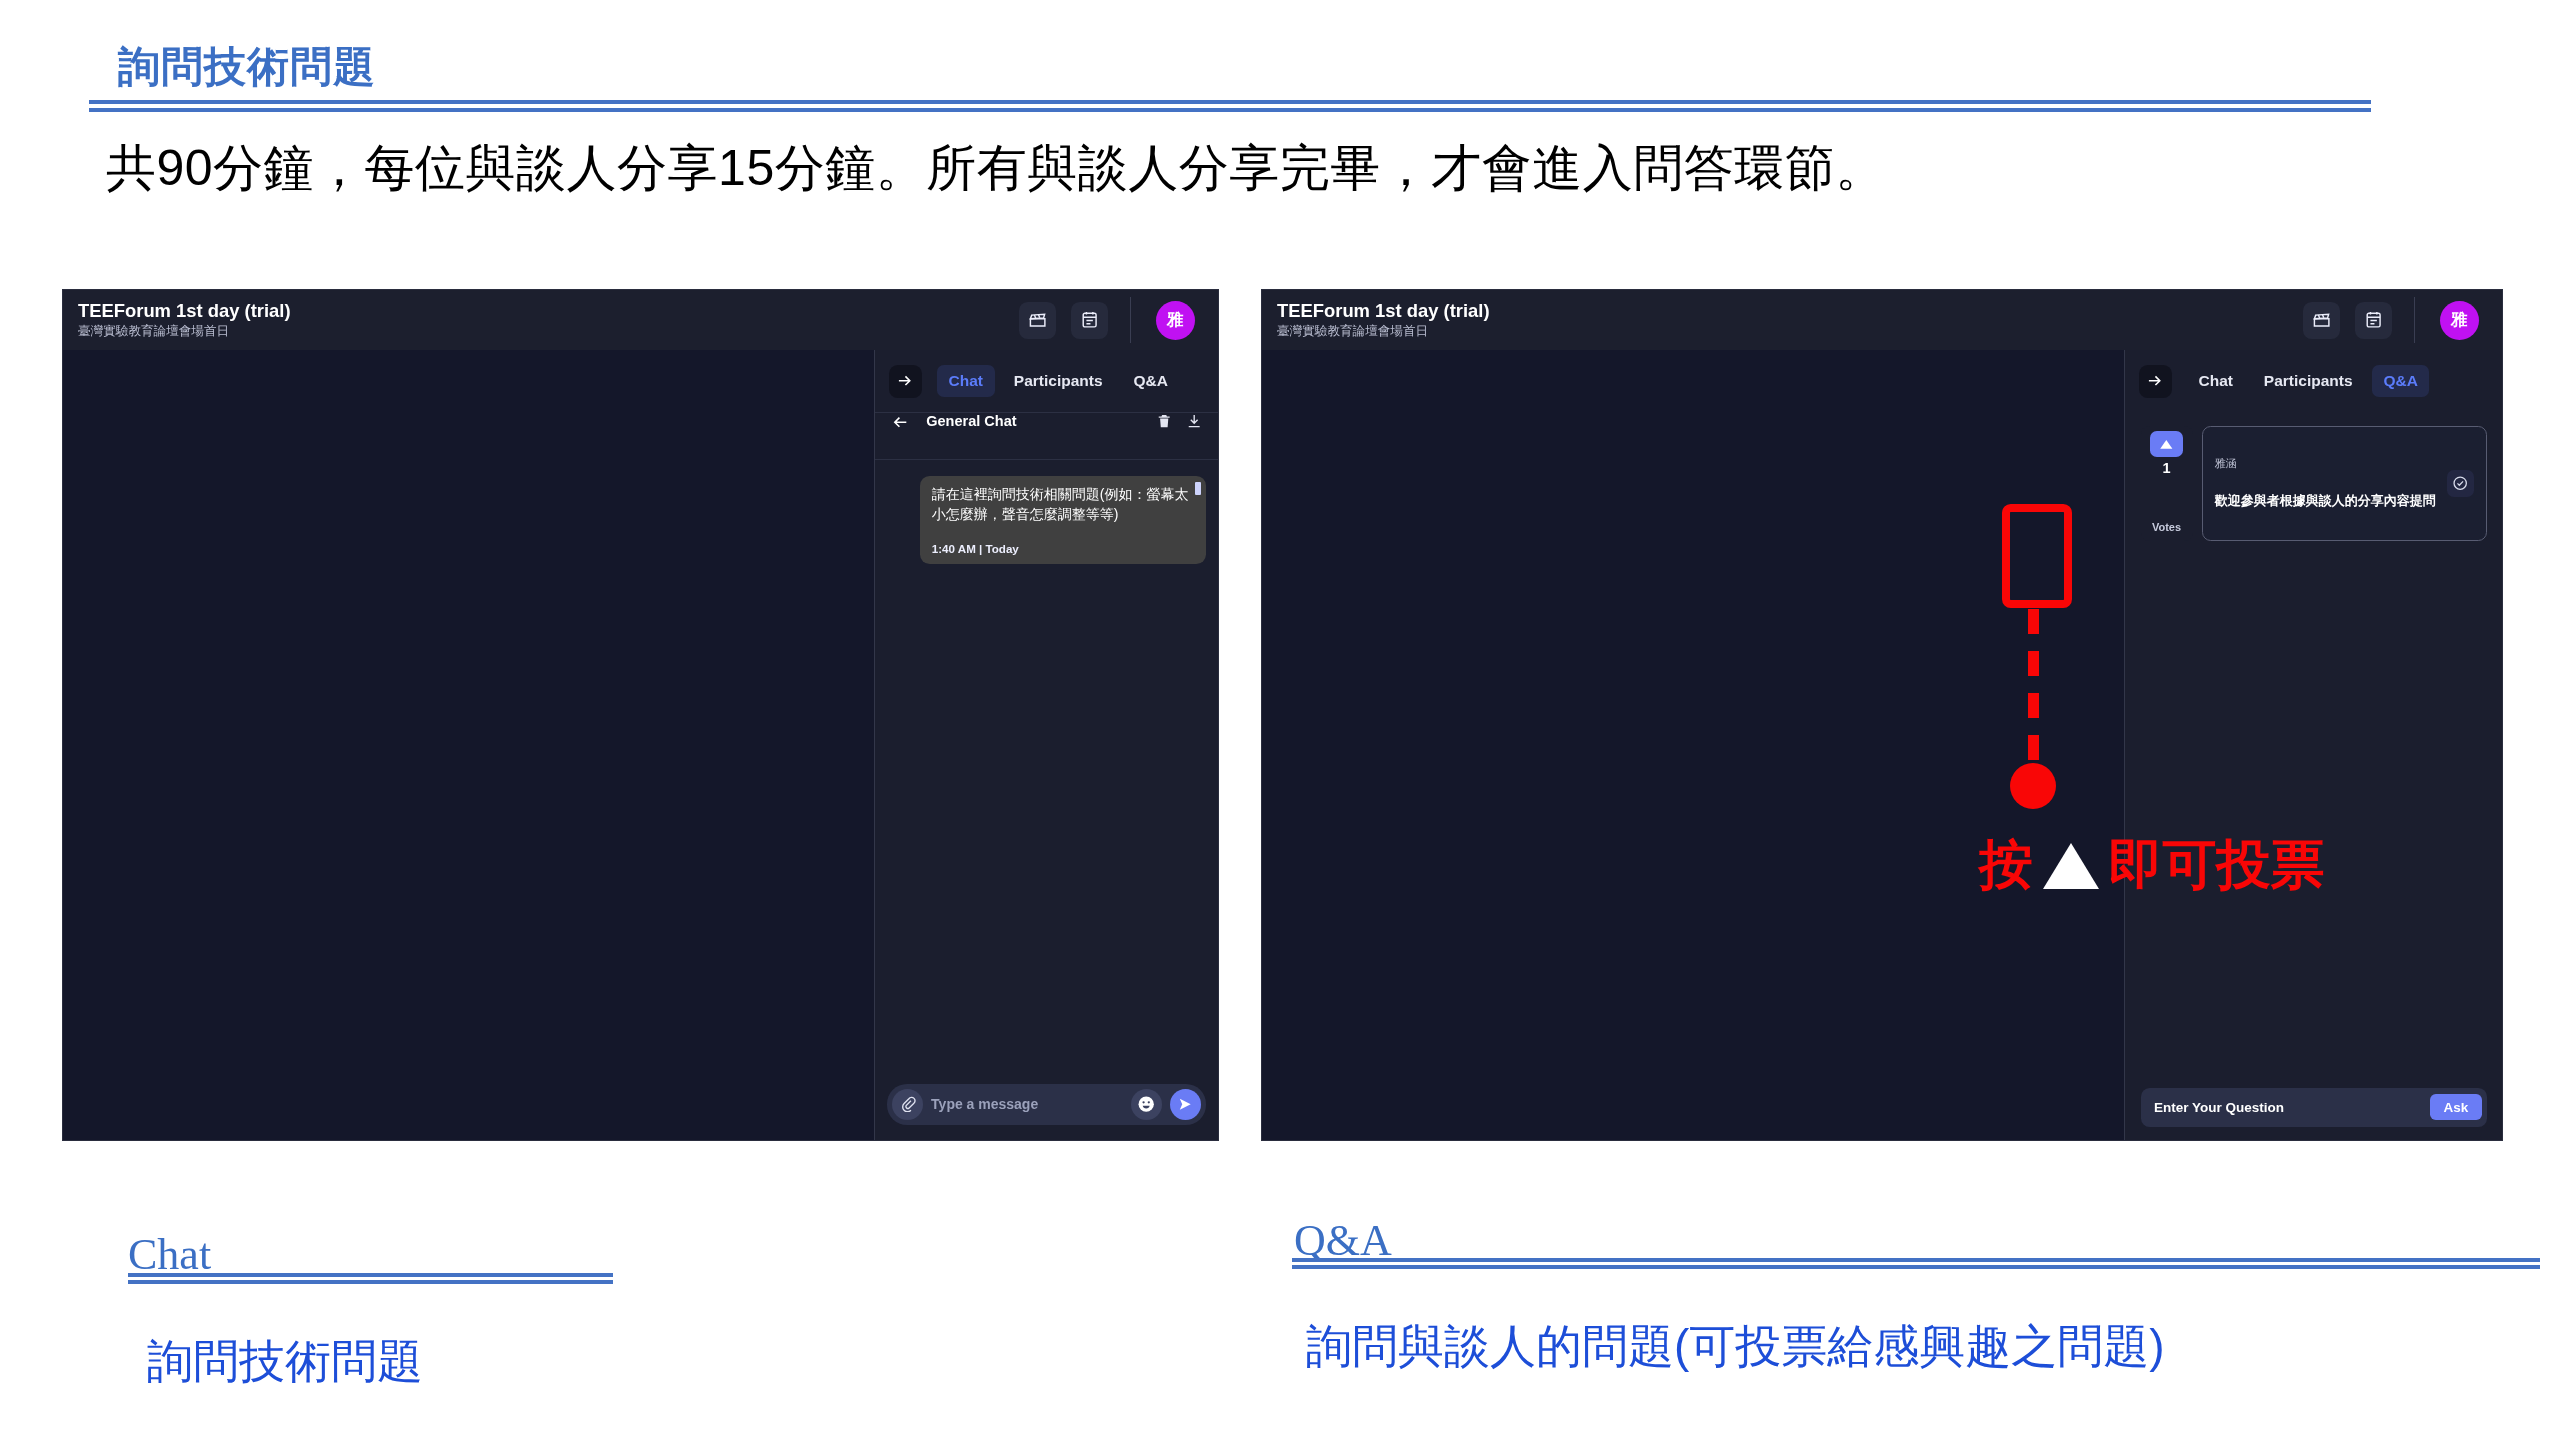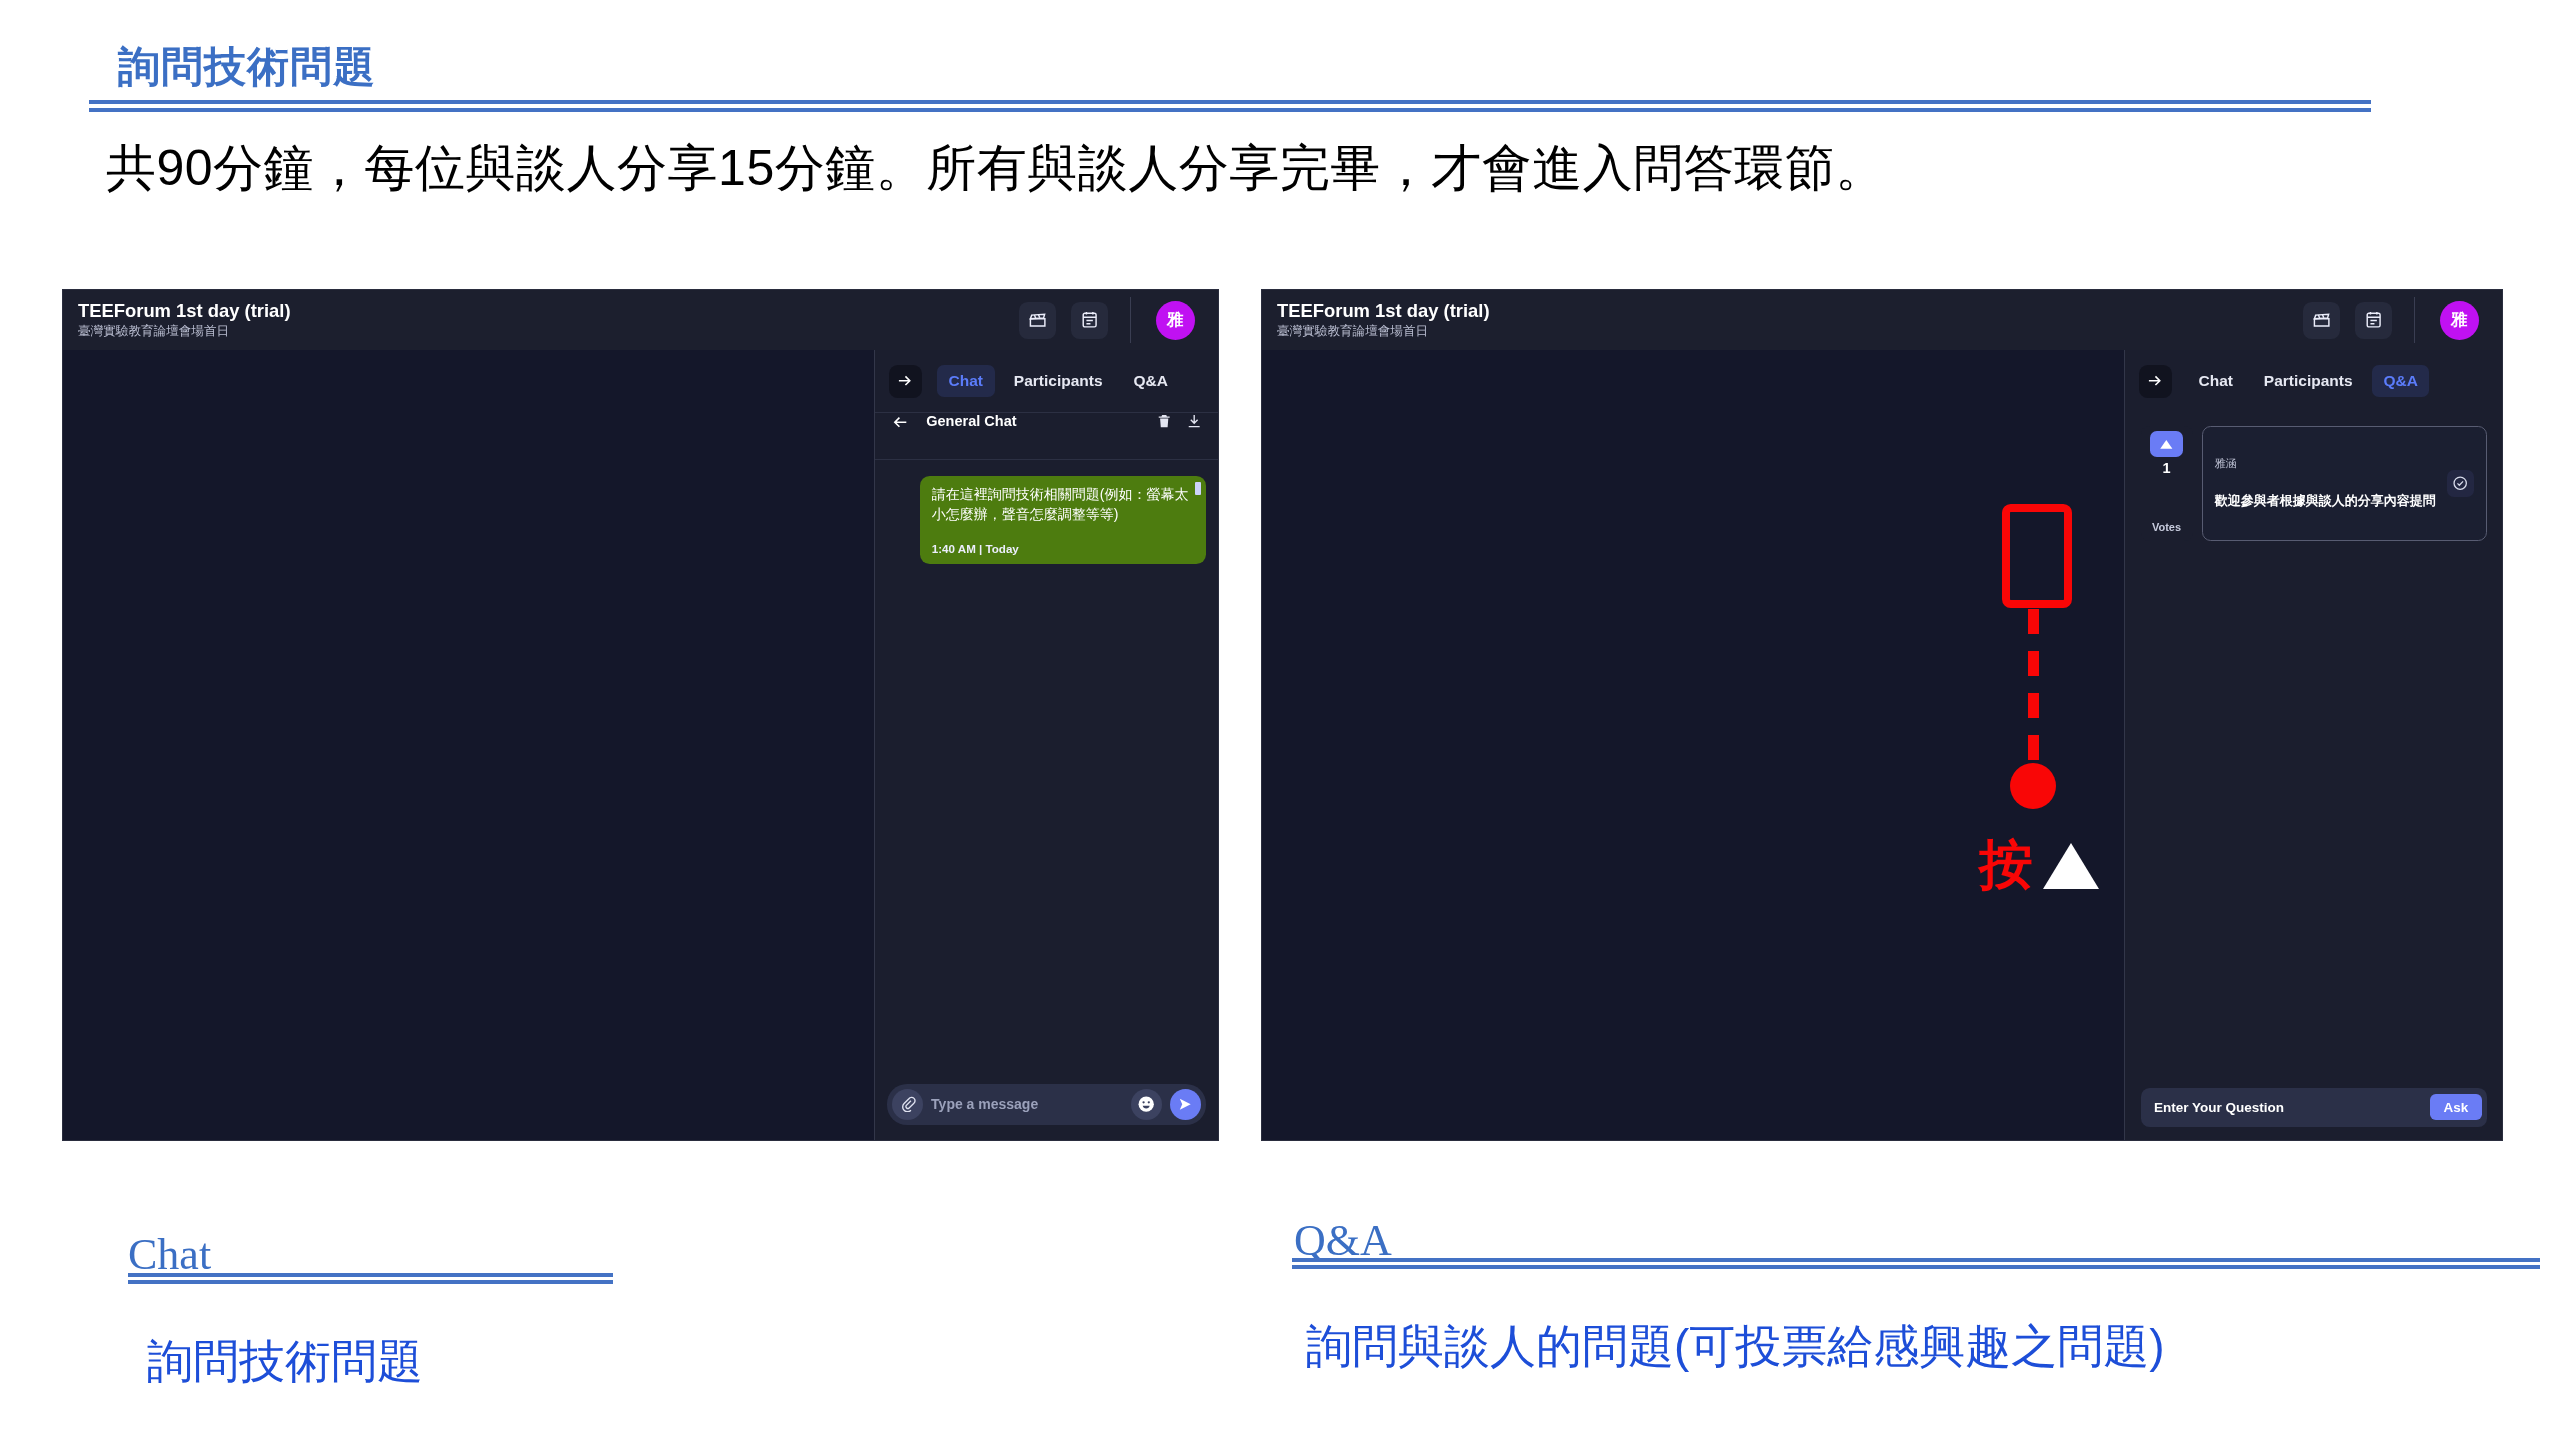--- a/index.html
+++ b/index.html
@@ -193,21 +193,21 @@
 
   
   .chat-stream {
     flex: 1;
     padding: 15.5px 11.6px;
     overflow: hidden;
   }
   .bubble {
     margin-left: auto;
     max-width: 263px;
-    background: #4d7c0f;
+    background: #404040;
     color: #ffffff;
     border-radius: 9.7px;
     padding: 8.7px 11.6px 6.8px 11.6px;
     font-size: 14px;
     line-height: 1.45;
     position: relative;
   }
   .bubble-time {
     font-size: 11.6px;
     font-weight: bold;
@@ -615,20 +615,21 @@
     </div>
   </div>
 </div>
 
 <div class="annot-rect"></div>
 <div class="annot-line"></div>
 <div class="annot-dot"></div>
 <div class="annot-text">
   <span>按</span>
   <span class="annot-tri"></span>
+  <span>即可投票</span>
 </div>
 
 <div class="cap-heading cap-left-heading">Chat</div>
 <div class="cap-rule cap-left-rule"></div>
 <div class="cap-body cap-left-body">詢問技術問題</div>
 
 <div class="cap-heading cap-right-heading">Q&amp;A</div>
 <div class="cap-rule cap-right-rule"></div>
 <div class="cap-body cap-right-body">詢問與談人的問題(可投票給感興趣之問題)</div>
 

